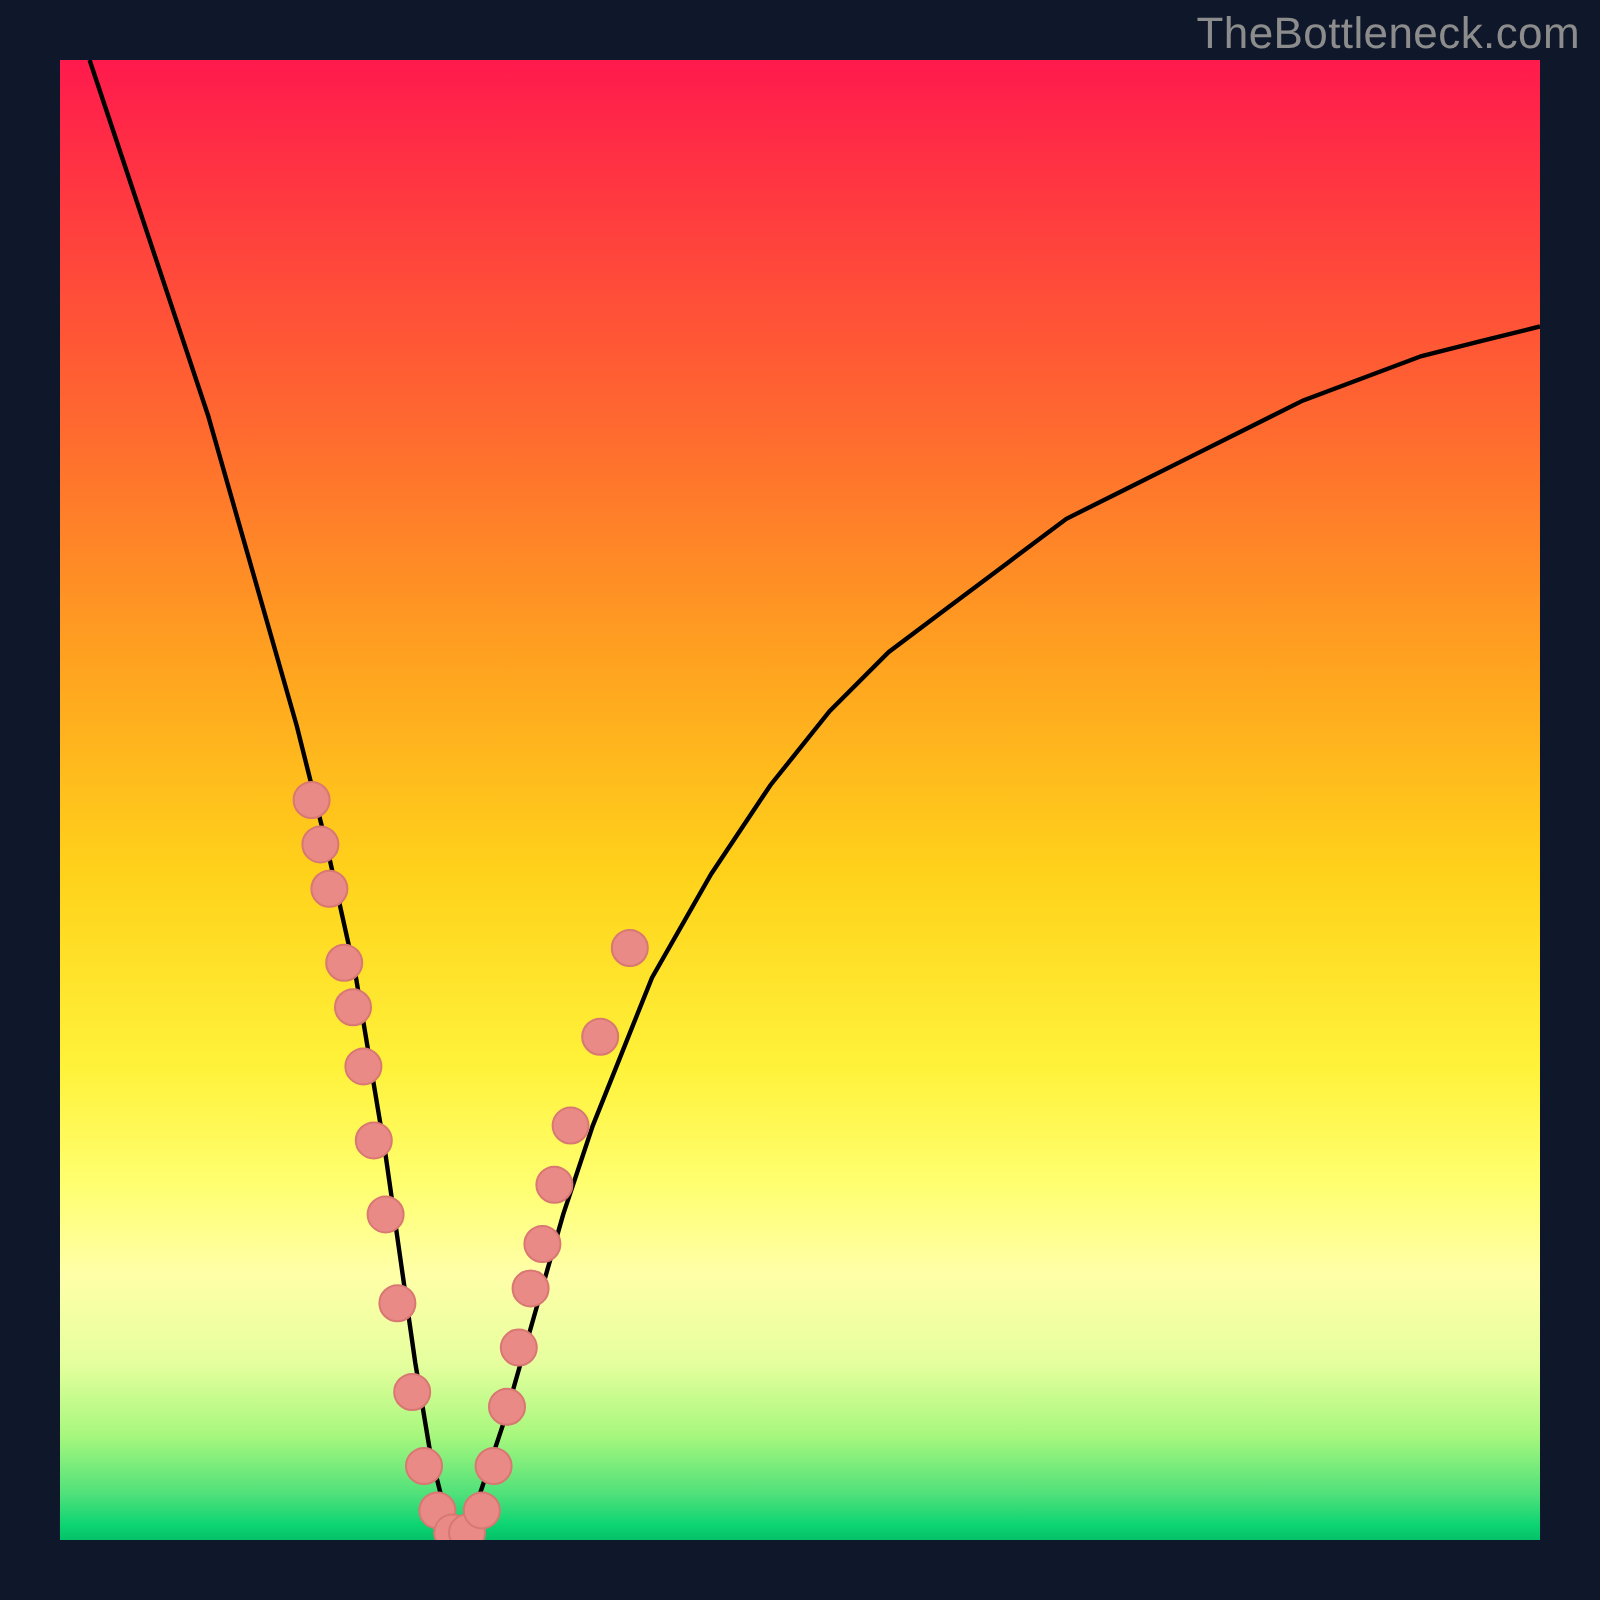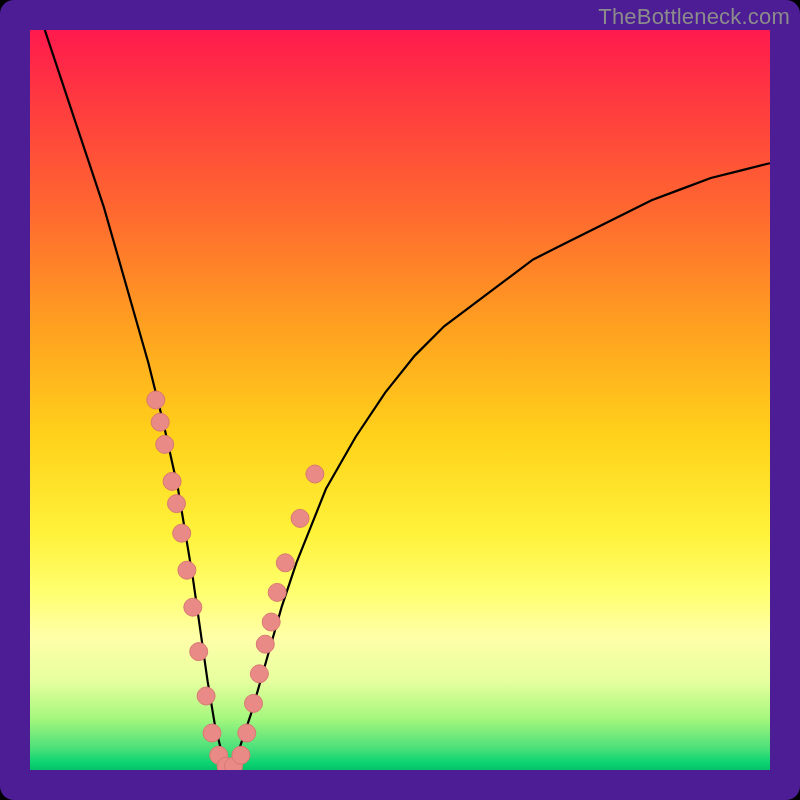--- a/index.html
+++ b/index.html
@@ -8,22 +8,21 @@
     width: 800px;
     height: 800px;
     overflow: hidden;
     background: #000;
     font-family: Arial, Helvetica, sans-serif;
   }
   .outer {
     position: relative;
     width: 800px;
     height: 800px;
-    background: #4c1d95;
-    border-radius: 14px;
+    background: #0f172a;
   }
   .plot-area {
     position: absolute;
     left: 30px;
     top: 30px;
     width: 740px;
     height: 740px;
     background: linear-gradient(
       to bottom,
       #ff1a4d 0%,

